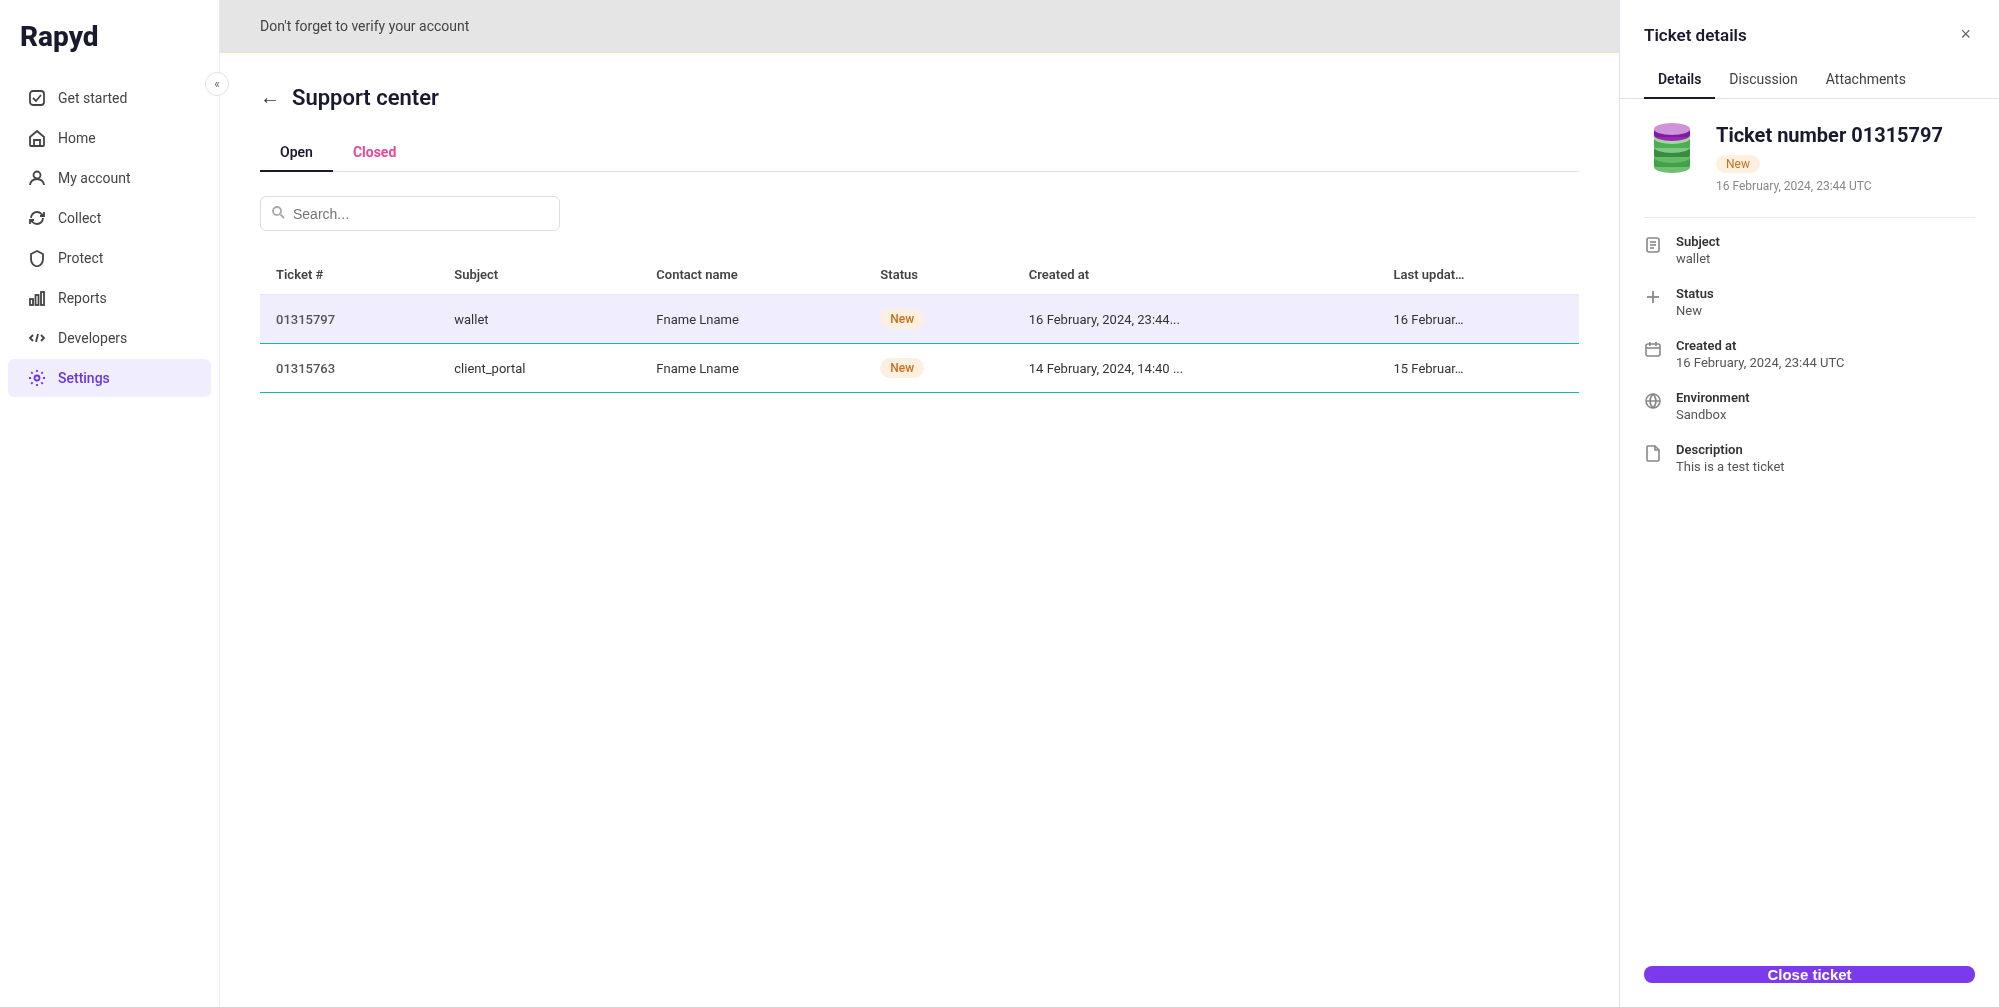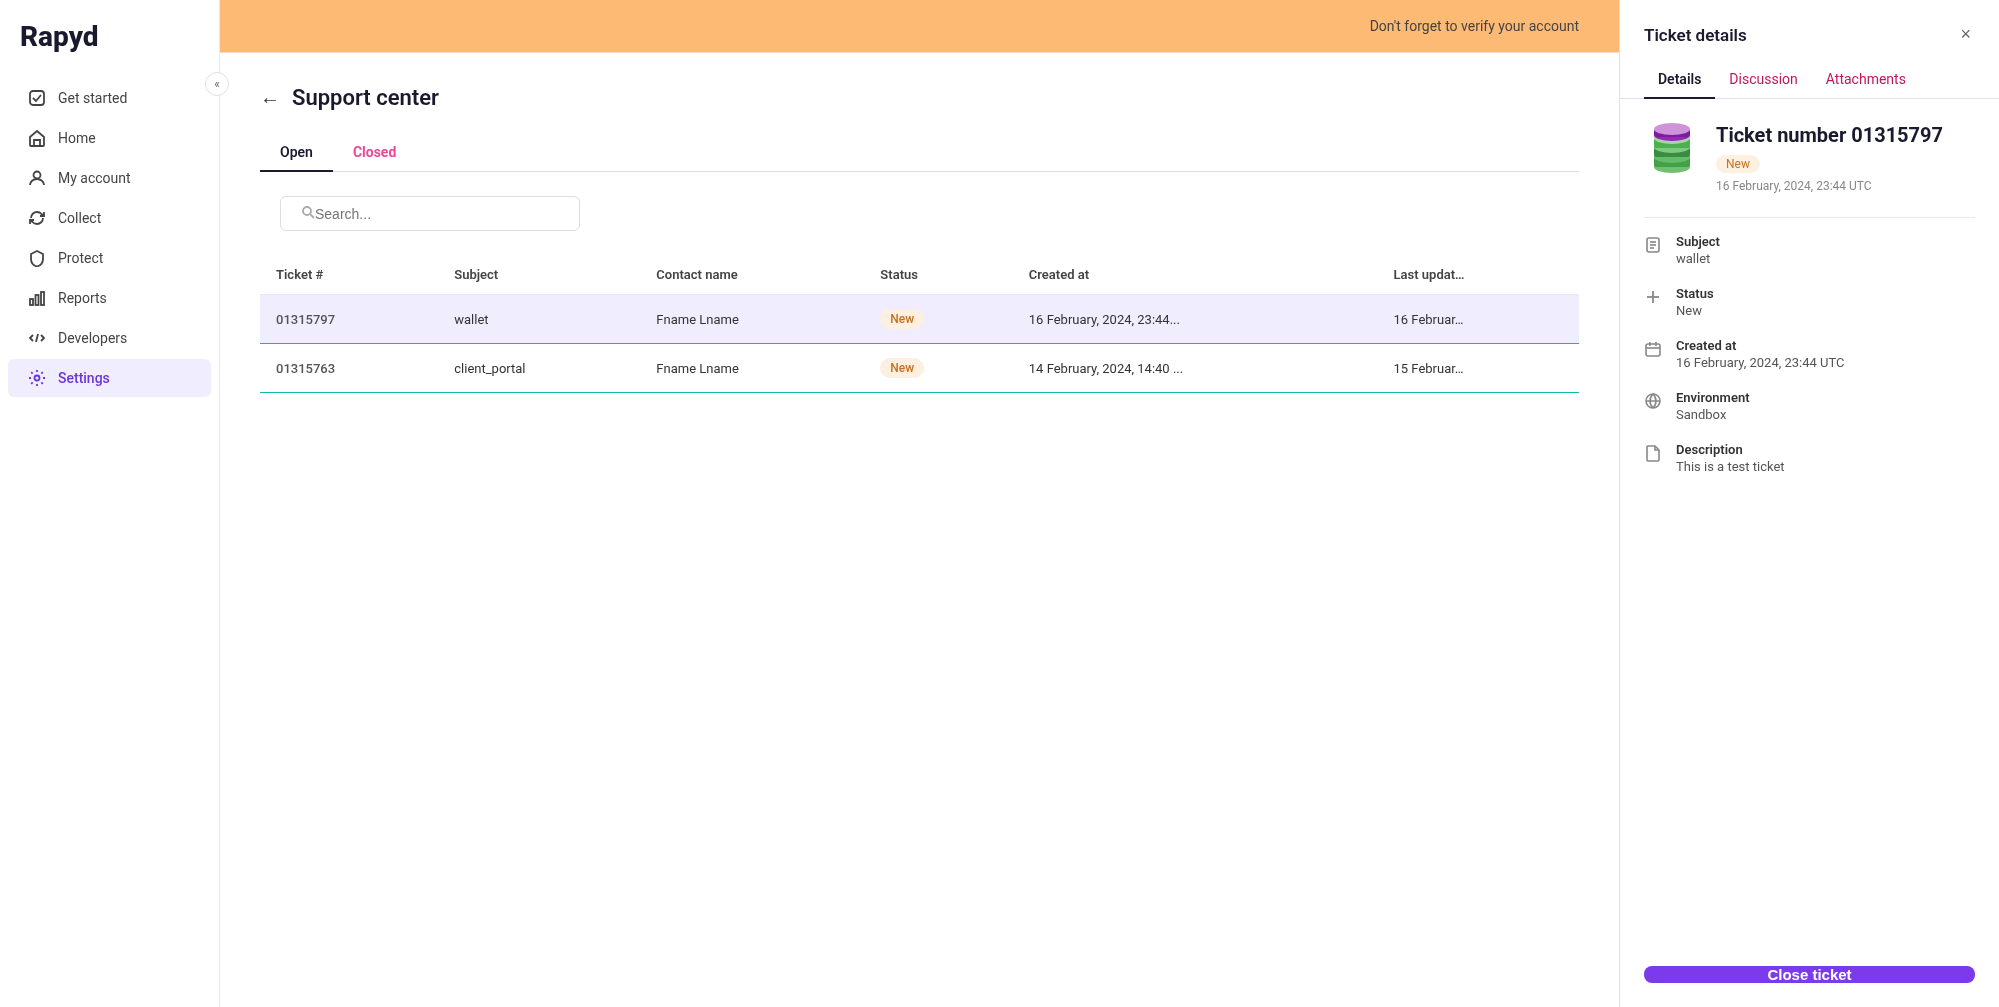--- a/index.html
+++ b/index.html
@@ -59,23 +59,23 @@
     .main-content {
       flex: 1;
       display: flex;
       flex-direction: column;
       overflow: hidden;
       position: relative;
     }
 
     
     .banner {
-      background: #fdba74;
+      background: #e5e5e5;
       padding: 18px 40px;
-      text-align: right;
+      text-align: left;
       font-size: 14px;
       color: #444;
       border-bottom: 1px solid #f5dcc8;
     }
 
     
     .page-area {
       flex: 1;
       padding: 32px 40px;
       overflow-y: auto;
@@ -121,26 +121,26 @@
     .tab.active {
       color: #1a1a2e;
       font-weight: 600;
       border-bottom: 2px solid #1a1a2e;
     }
 
     
     .search-bar {
       display: flex;
       align-items: center;
+      gap: 8px;
       border: 1px solid #ddd;
       border-radius: 6px;
-      padding: 8px 20px;
+      padding: 8px 10px;
       width: 300px;
       margin-bottom: 24px;
-      margin-left: 20px;
     }
     .search-bar input {
       border: none;
       outline: none;
       font-size: 14px;
       color: #333;
       width: 100%;
       background: transparent;
     }
     .search-icon-svg { color: #aaa; font-size: 14px; }
@@ -211,21 +211,21 @@
     }
     .panel-tabs {
       display: flex;
       border-bottom: 1px solid #e0e0ec;
       padding: 0 24px;
       margin-top: 12px;
     }
     .panel-tab {
       padding: 10px 14px;
       font-size: 14px;
-      color: #be185d;
+      color: #404040;
       cursor: pointer;
       border-bottom: 2px solid transparent;
       margin-bottom: -1px;
     }
     .panel-tab.active {
       color: #1a1a2e;
       font-weight: 600;
       border-bottom: 2px solid #1a1a2e;
     }
     .panel-body {

